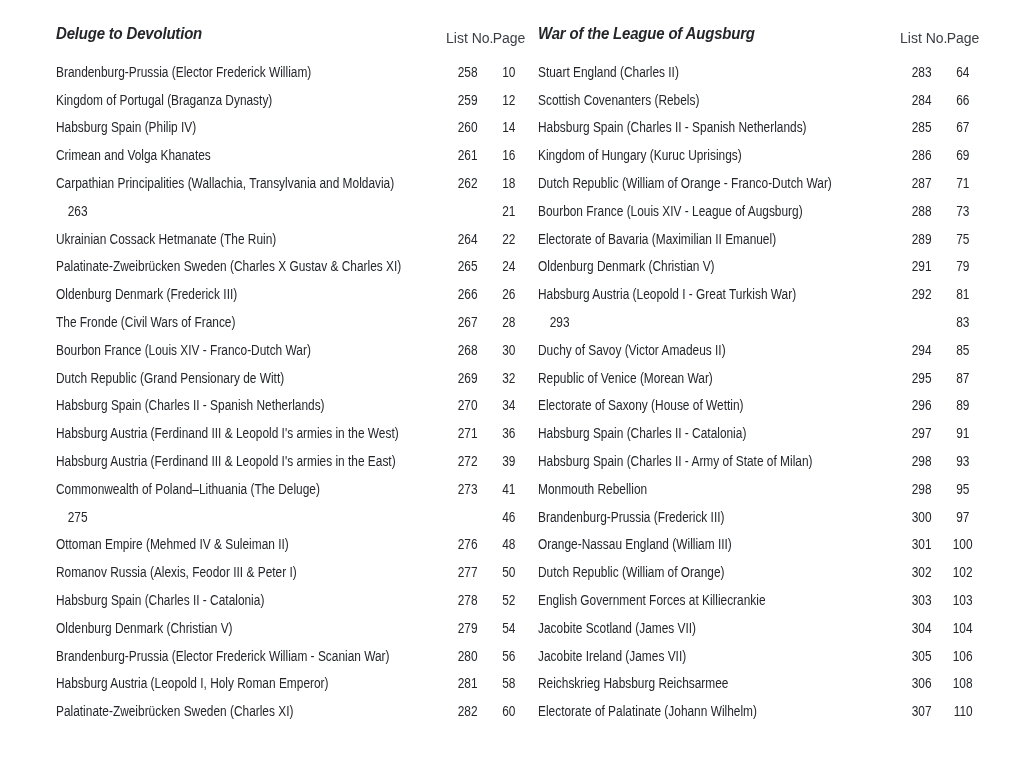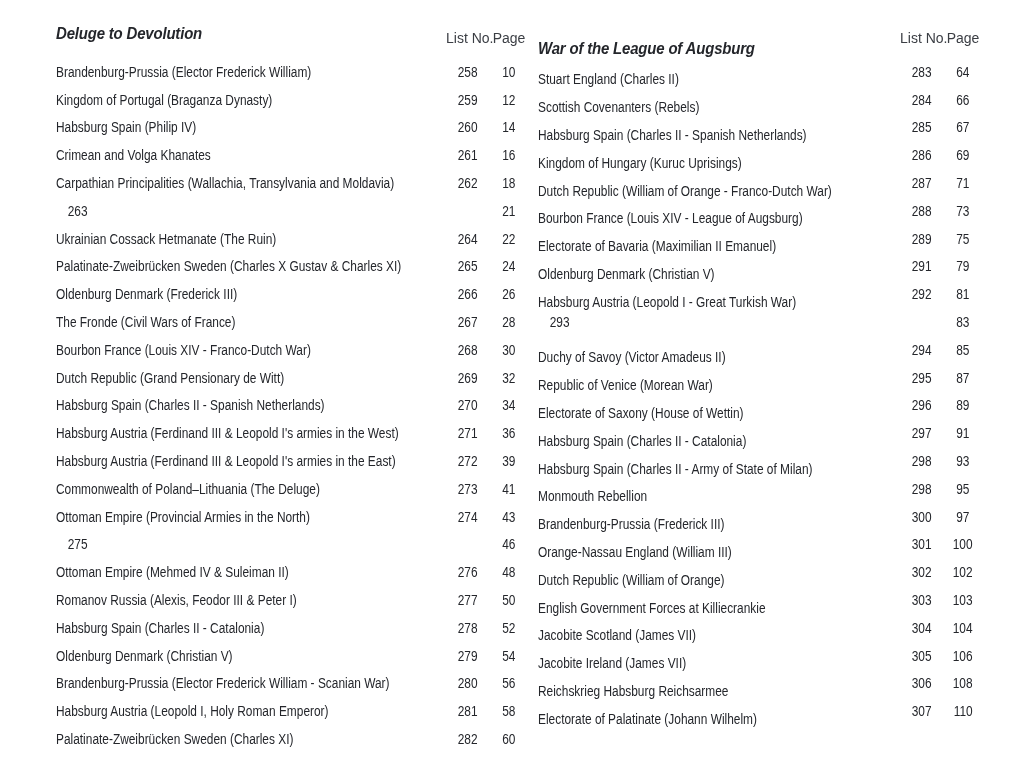--- a/index.html
+++ b/index.html
@@ -31,21 +31,21 @@
   .hdr{
     font-size:14px;
     color:#3b3e44;
     text-align:center;
     padding-top:6px;
     white-space:nowrap;
   }
   .toc-row{display:flex;align-items:center;height:27.8px;justify-content:space-between;}
   .name{white-space:nowrap;overflow:visible;}
   .left  .name{width:390px;}
-  .right .name{width:362px;margin-top:15px;}
+  .right .name{width:362px;}
   .num{width:44px;text-align:center;}
   .num.pageno{width:38px;}
   .entry-text{font-size:14px;}
   .cond{
     display:inline-block;
     transform:scaleX(0.85);
     transform-origin:0 50%;
     white-space:nowrap;
   }
   .cond.c{transform-origin:50% 50%;}
@@ -134,25 +134,20 @@
         <span class="name entry-text"><span class="cond">Habsburg Austria (Ferdinand III &amp; Leopold I's armies in the East)</span></span>
         <span class="num entry-text listno"><span class="cond c">272</span></span>
         <span class="num pageno entry-text"><span class="cond c">39</span></span>
       </div>
       <div class="toc-row">
         <span class="name entry-text"><span class="cond">Commonwealth of Poland–Lithuania (The Deluge)</span></span>
         <span class="num entry-text listno"><span class="cond c">273</span></span>
         <span class="num pageno entry-text"><span class="cond c">41</span></span>
       </div>
       <div class="toc-row">
-        <span class="name entry-text"><span class="cond">Ottoman Empire (Provincial Armies in the North)</span></span>
-        <span class="num entry-text listno"><span class="cond c">274</span></span>
-        <span class="num pageno entry-text"><span class="cond c">43</span></span>
-      </div>
-      <div class="toc-row">
         <span class="num entry-text listno"><span class="cond c">275</span></span>
         <span class="num pageno entry-text"><span class="cond c">46</span></span>
       </div>
       <div class="toc-row">
         <span class="name entry-text"><span class="cond">Ottoman Empire (Mehmed IV &amp; Suleiman II)</span></span>
         <span class="num entry-text listno"><span class="cond c">276</span></span>
         <span class="num pageno entry-text"><span class="cond c">48</span></span>
       </div>
       <div class="toc-row">
         <span class="name entry-text"><span class="cond">Romanov Russia (Alexis, Feodor III &amp; Peter I)</span></span>

